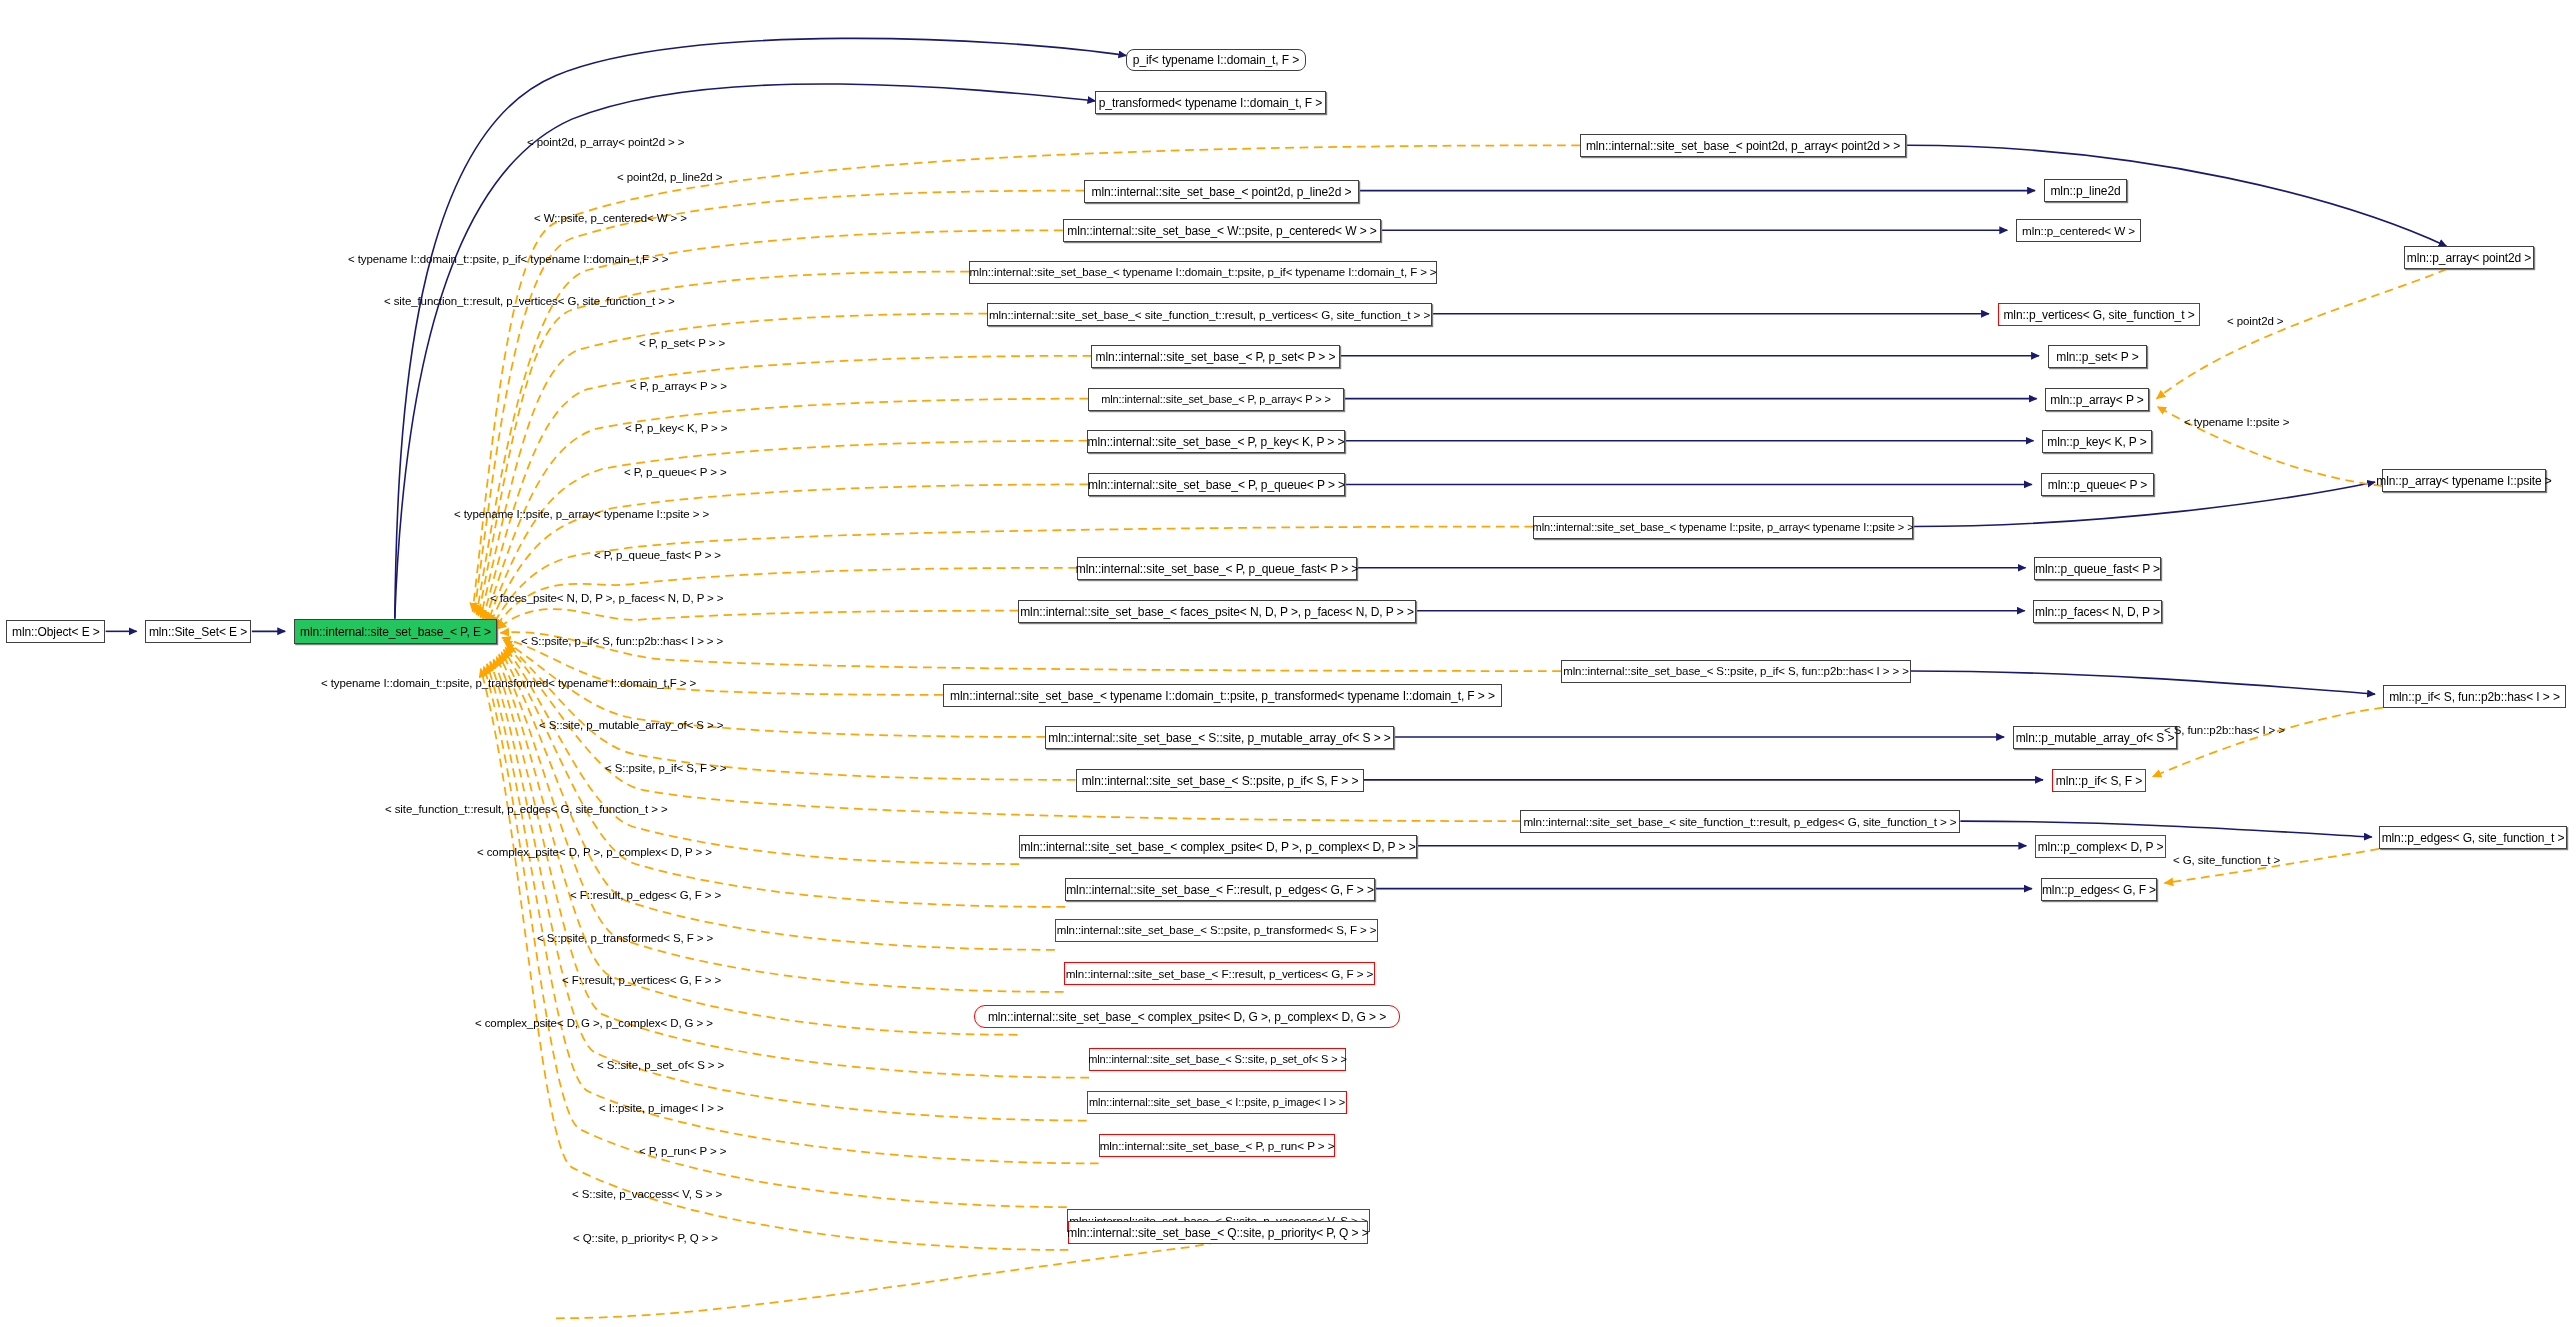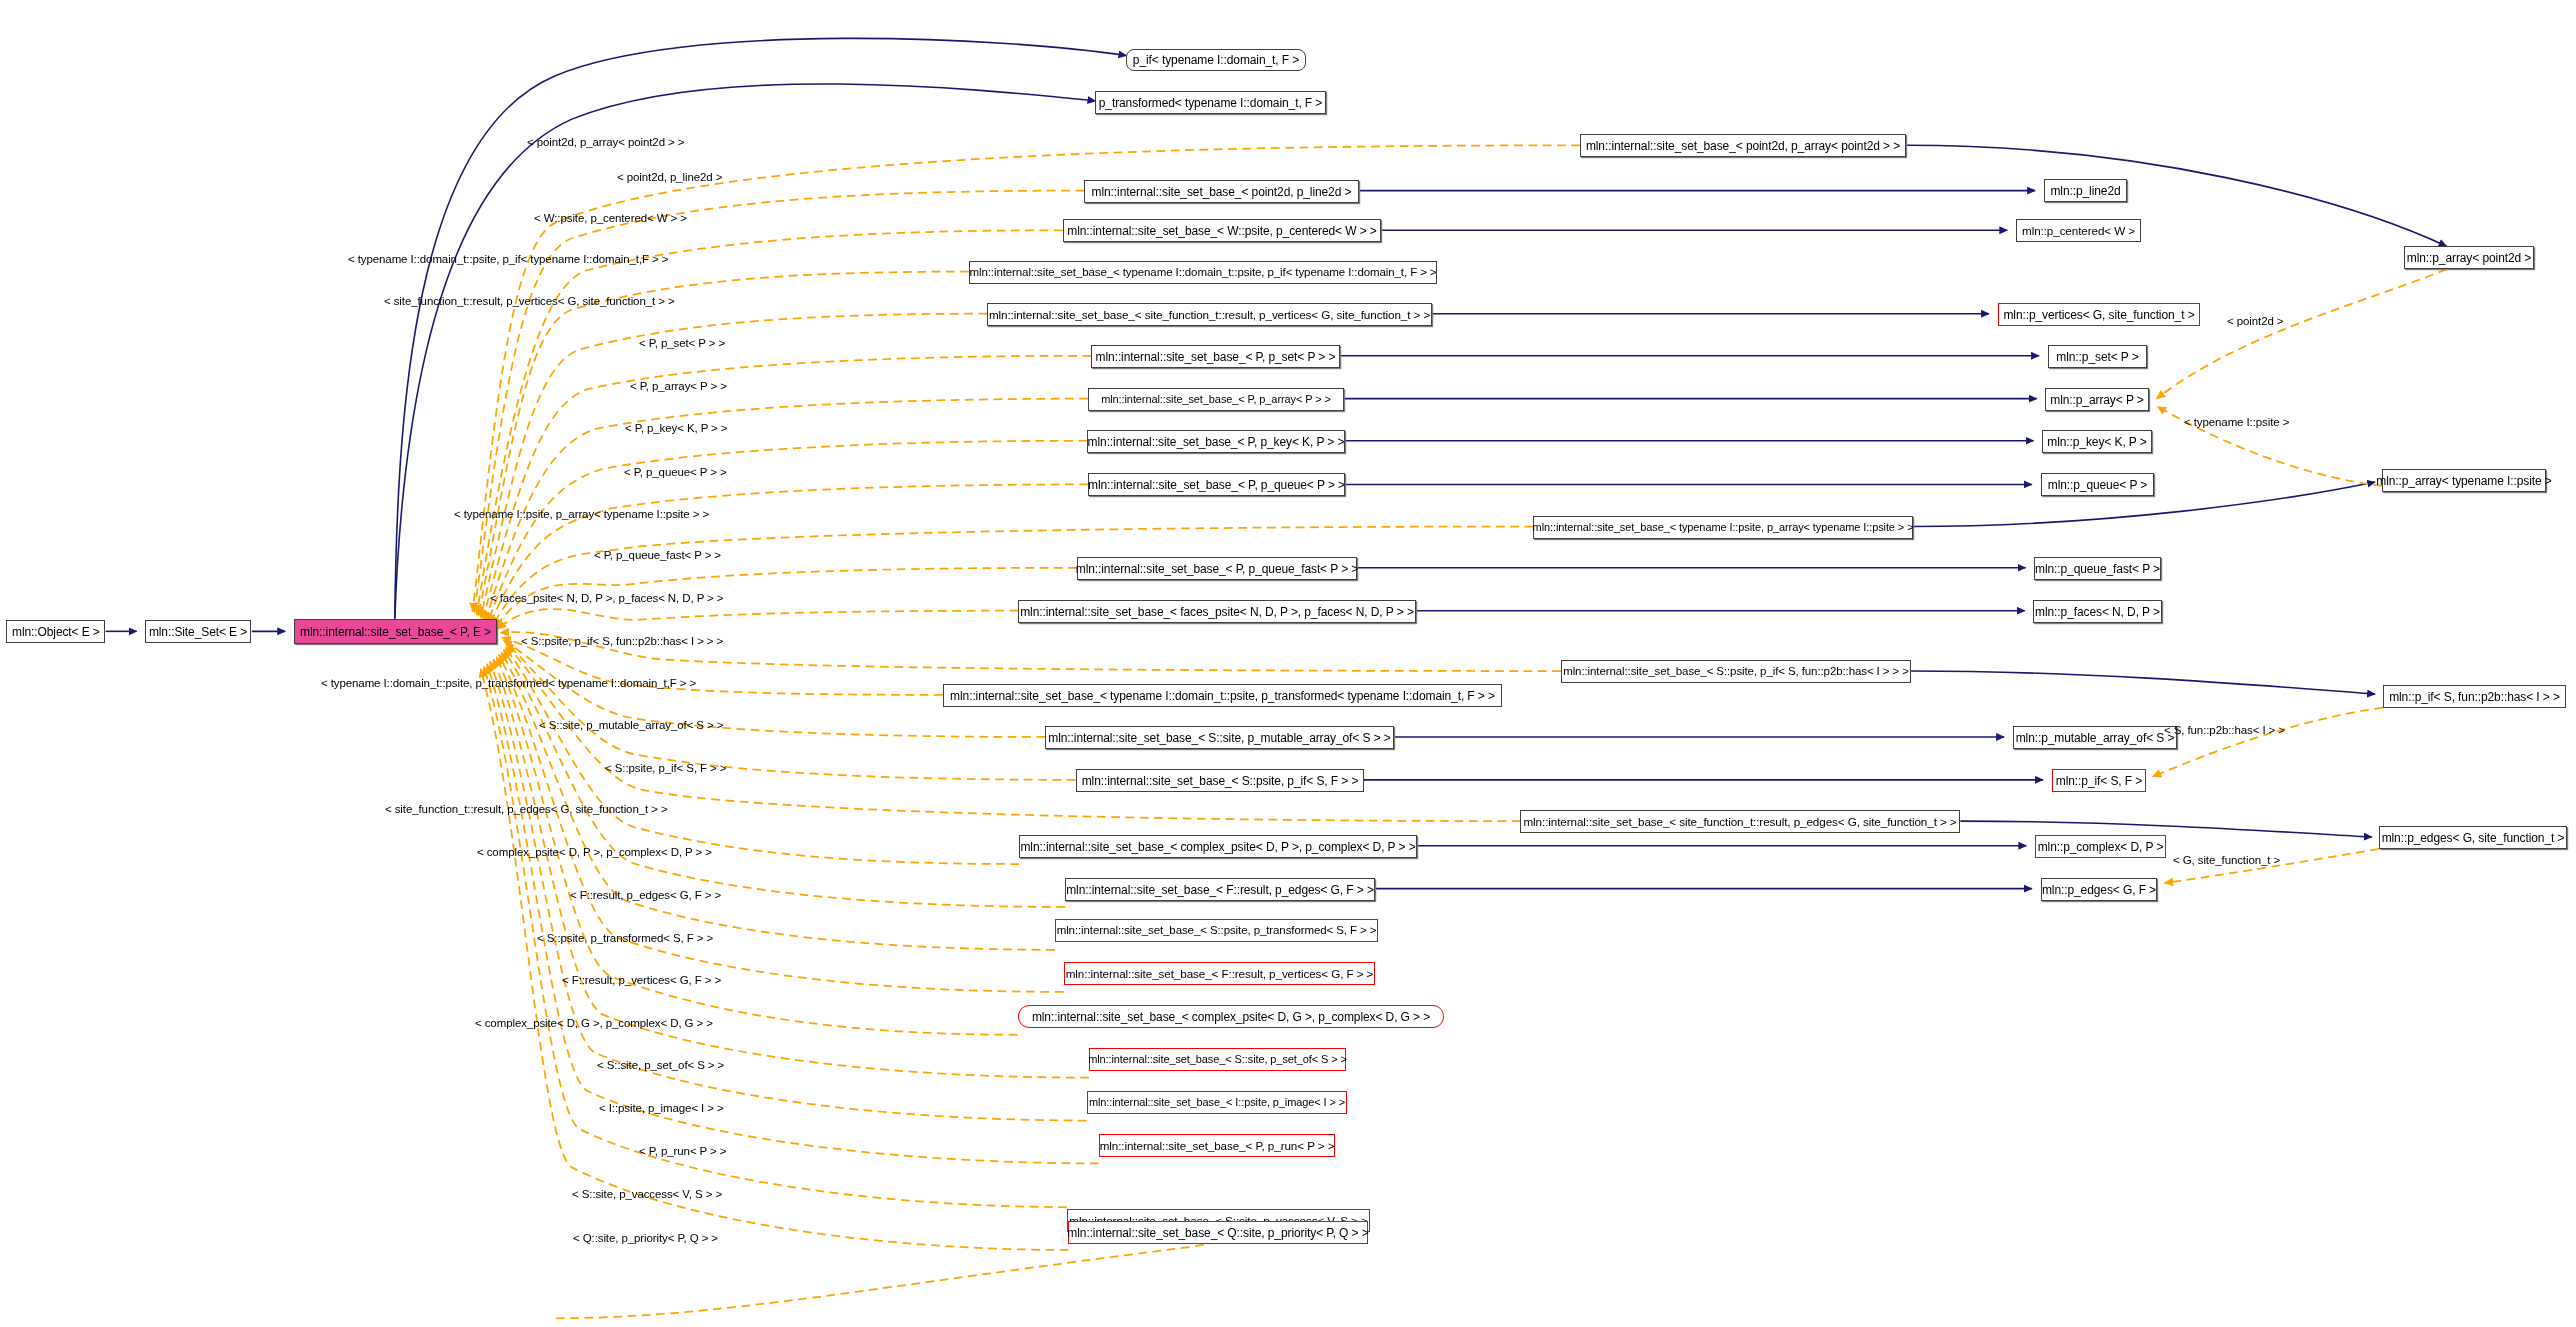--- a/index.html
+++ b/index.html
@@ -43,21 +43,21 @@
   }
   .node.plain {
     box-shadow: none;
     border: 0.8px solid #404040;
   }
   .node.red {
     border: 1.2px solid #ff0000;
     box-shadow: none;
   }
   .node.current {
-    background: #ec4899;
+    background: #22c55e;
     border: 0.8px solid #404040;
     box-shadow: 1.2px 1.2px 0 0 #7f7f7f;
   }
   .elabel {
     position: absolute;
     font-size: 11.5px;
     color: #000000;
     white-space: nowrap;
     line-height: 1;
     letter-spacing: -0.1px;
@@ -160,21 +160,21 @@
       <div class="node" style="left: 1018px; top: 600px; width: 398px; height: 23px; font-size: 12px;">mln::internal::site_set_base_&lt; faces_psite&lt; N, D, P &gt;, p_faces&lt; N, D, P &gt; &gt;</div>
       <div class="node plain" style="left: 1561px; top: 660px; width: 350px; height: 23px; font-size: 11.5px;">mln::internal::site_set_base_&lt; S::psite, p_if&lt; S, fun::p2b::has&lt; I &gt; &gt; &gt;</div>
       <div class="node plain" style="left: 943px; top: 684px; width: 559px; height: 23px; font-size: 12px;">mln::internal::site_set_base_&lt; typename I::domain_t::psite, p_transformed&lt; typename I::domain_t, F &gt; &gt;</div>
       <div class="node" style="left: 1045px; top: 726px; width: 349px; height: 23px; font-size: 12px;">mln::internal::site_set_base_&lt; S::site, p_mutable_array_of&lt; S &gt; &gt;</div>
       <div class="node plain" style="left: 1076px; top: 769px; width: 288px; height: 23px; font-size: 12px;">mln::internal::site_set_base_&lt; S::psite, p_if&lt; S, F &gt; &gt;</div>
       <div class="node plain" style="left: 1520px; top: 810px; width: 440px; height: 23px; font-size: 11.7px;">mln::internal::site_set_base_&lt; site_function_t::result, p_edges&lt; G, site_function_t &gt; &gt;</div>
       <div class="node" style="left: 1019px; top: 835px; width: 398px; height: 23px; font-size: 12px;">mln::internal::site_set_base_&lt; complex_psite&lt; D, P &gt;, p_complex&lt; D, P &gt; &gt;</div>
       <div class="node" style="left: 1065px; top: 878px; width: 310px; height: 23px; font-size: 12px;">mln::internal::site_set_base_&lt; F::result, p_edges&lt; G, F &gt; &gt;</div>
       <div class="node red" style="left: 1055px; top: 919px; width: 323px; height: 23px; font-size: 11.5px;">mln::internal::site_set_base_&lt; S::psite, p_transformed&lt; S, F &gt; &gt;</div>
       <div class="node red" style="left: 1064px; top: 962px; width: 311px; height: 23px; font-size: 11.7px;">mln::internal::site_set_base_&lt; F::result, p_vertices&lt; G, F &gt; &gt;</div>
-      <div class="node red" style="left: 1018px; top: 1005px; width: 426px; height: 23px; font-size: 12px; border-radius: 11px;">mln::internal::site_set_base_&lt; complex_psite&lt; D, G &gt;, p_complex&lt; D, G &gt; &gt;</div>
+      <div class="node red" style="left: 974px; top: 1005px; width: 426px; height: 23px; font-size: 12px; border-radius: 11px;">mln::internal::site_set_base_&lt; complex_psite&lt; D, G &gt;, p_complex&lt; D, G &gt; &gt;</div>
       <div class="node red" style="left: 1089px; top: 1048px; width: 257px; height: 23px; font-size: 11px;">mln::internal::site_set_base_&lt; S::site, p_set_of&lt; S &gt; &gt;</div>
       <div class="node red" style="left: 1087px; top: 1091px; width: 260px; height: 23px; font-size: 11px;">mln::internal::site_set_base_&lt; I::psite, p_image&lt; I &gt; &gt;</div>
       <div class="node red" style="left: 1099px; top: 1134px; width: 236px; height: 23px; font-size: 11.7px;">mln::internal::site_set_base_&lt; P, p_run&lt; P &gt; &gt;</div>
       <div class="node red" style="left: 1067px; top: 1177px; width: 303px; height: 23px; font-size: 11.7px; margin-top: 32px;">mln::internal::site_set_base_&lt; S::site, p_vaccess&lt; V, S &gt; &gt;</div>
       <div class="node red" style="left: 1068px; top: 1221px; width: 300px; height: 23px; font-size: 12px;">mln::internal::site_set_base_&lt; Q::site, p_priority&lt; P, Q &gt; &gt;</div>
       <div class="node" style="left: 2044px; top: 179px; width: 83px; height: 23px; font-size: 12px;">mln::p_line2d</div>
       <div class="node plain" style="left: 2016px; top: 219px; width: 125px; height: 23px; font-size: 11.7px;">mln::p_centered&lt; W &gt;</div>
       <div class="node" style="left: 2404px; top: 246px; width: 130px; height: 23px; font-size: 12px;">mln::p_array&lt; point2d &gt;</div>
       <div class="node red" style="left: 1998px; top: 303px; width: 202px; height: 23px; font-size: 12px;">mln::p_vertices&lt; G, site_function_t &gt;</div>
       <div class="node" style="left: 2048px; top: 345px; width: 99px; height: 23px; font-size: 12px;">mln::p_set&lt; P &gt;</div>

